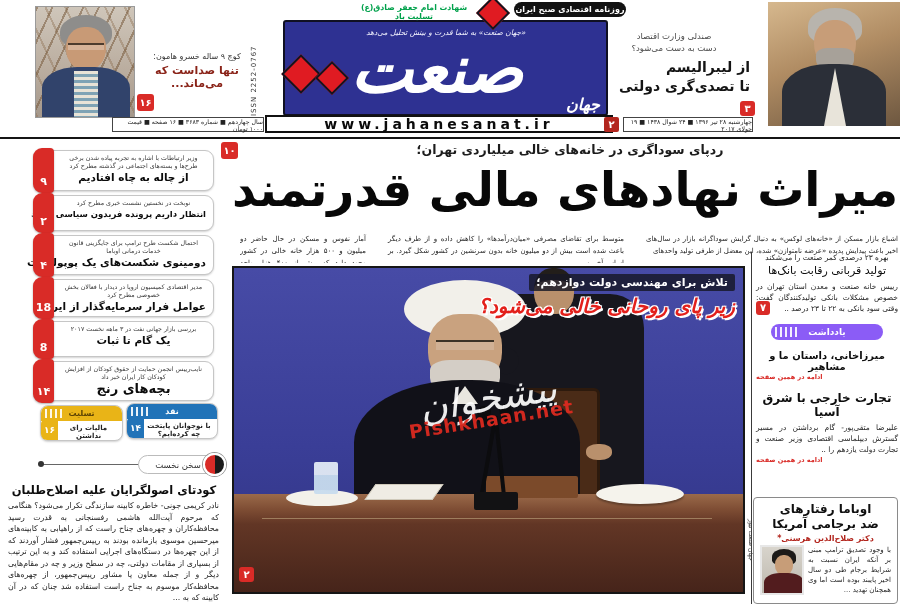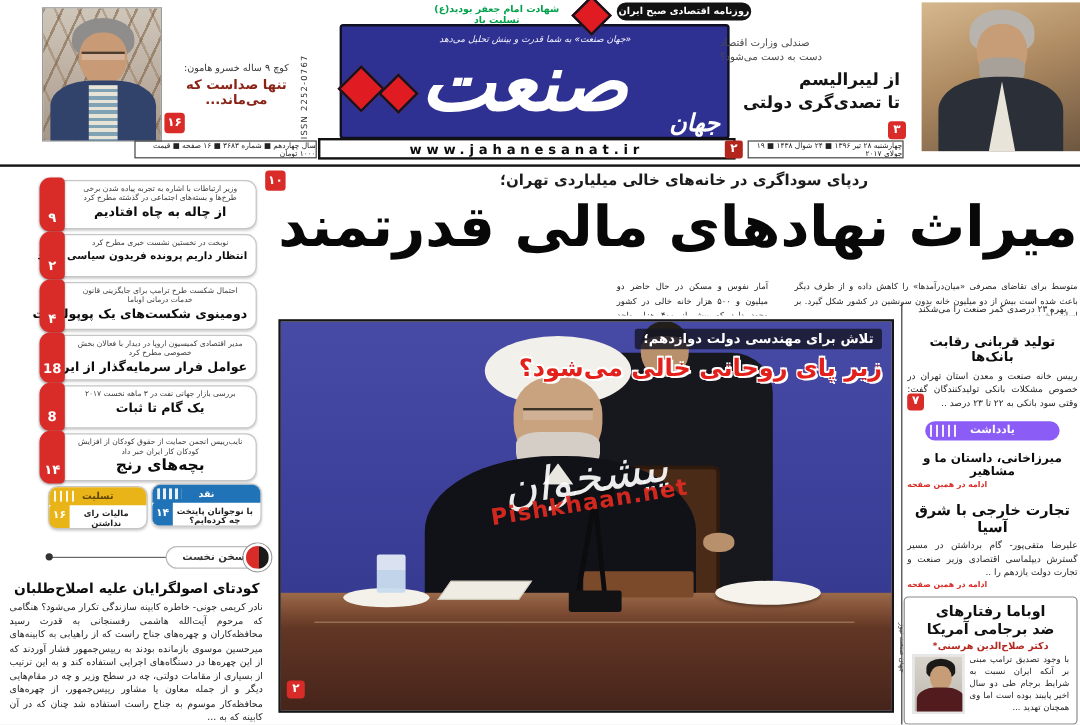--- a/index.html
+++ b/index.html
@@ -37,33 +37,33 @@
   .issue-box { left:112px; top:117px; width:152px; height:15px; border:1px solid #444;
     font-size:6.2px; color:#222; display:flex; align-items:center; justify-content:center; }
   .issn { left:250px; top:42px; width:14px; height:78px; font-size:7px; color:#333;
     writing-mode:vertical-rl; transform:rotate(180deg); letter-spacing:1px; text-align:center; }
   .masthead { left:283px; top:20px; width:325px; height:96px; background:#2e3192;
     border:2px solid #101022; border-radius:3px; overflow:hidden; }
   .mh-slogan { position:absolute; right:60px; top:6px; width:200px; font-size:7.5px; color:#f4f4ff;
     text-align:center; font-style:italic; }
   .mh-word { position:absolute; right:34px; top:2px; width:270px; text-align:center;
     font-size:66px; font-weight:bold; color:#ffffff; line-height:92px; font-style:italic; }
-  .mh-prefix { position:absolute; right:6px; bottom:0px; font-size:20px; font-weight:bold;
+  .mh-prefix { position:absolute; right:6px; bottom:0px; font-size:16px; font-weight:bold;
     color:#ffffff; font-style:italic; }
   .diamond { position:absolute; background:#e01b22; border:2px solid #14141e; transform:rotate(45deg); }
   .d1 { left:481px; top:1px;  width:24px; height:24px; }
   .d2 { left:287px; top:60px; width:28px; height:28px; }
   .d3 { left:320px; top:66px; width:24px; height:24px; }
   .tagline-bar { left:514px; top:2px; width:112px; height:15px; background:#121212; color:#fff;
     border-radius:8px; font-size:8px; font-weight:bold; display:flex; align-items:center; justify-content:center; }
   .condolence { left:350px; top:3px; width:128px; font-size:7.8px; font-weight:bold; color:#00a14b; text-align:center; }
   .www-box { left:265px; top:115px; width:348px; height:18px; border:2px solid #111; background:#fff;
     display:flex; align-items:center; justify-content:center;
-    font-size:11px; font-weight:bold; letter-spacing:4px; color:#0b0b0b; }
-  .rp-kicker { left:600px; top:30px; width:148px; font-size:8.5px; color:#4a4a4a; text-align:left; line-height:12px; }
+    font-size:14px; font-weight:bold; letter-spacing:4px; color:#0b0b0b; }
+  .rp-kicker { left:600px; top:30px; width:148px; font-size:8.5px; color:#4a4a4a; text-align:center; line-height:12px; }
   .rp-title { left:598px; top:58px; width:152px; font-size:14px; font-weight:bold; color:#141414;
     text-align:right; line-height:19px; }
   .rp-badge { left:740px; top:101px; width:15px; height:15px; }
   .rp-photo { left:768px; top:2px; width:132px; height:124px;
     background:linear-gradient(160deg,#d6b88e 0%, #b08c63 45%, #6d5740 100%); overflow:hidden; }
   .rpp-hair { position:absolute; left:40px; top:6px; width:54px; height:36px; background:#b8b4ad; border-radius:50% 50% 35% 35%; }
   .rpp-face { position:absolute; left:46px; top:18px; width:42px; height:48px; background:#c79d78; border-radius:45% 45% 50% 50%; }
   .rpp-beard { position:absolute; left:48px; top:46px; width:38px; height:24px; background:#a7a199; border-radius:30% 30% 50% 50%; }
   .rpp-suit { position:absolute; left:14px; top:62px; width:104px; height:62px; background:#2b2f38; border-radius:45% 45% 0 0; }
   .rpp-shirt { position:absolute; left:56px; top:66px; width:22px; height:58px; background:#e8e4da;
@@ -114,32 +114,32 @@
   .ph-micbase { position:absolute; left:240px; top:224px; width:44px; height:18px; background:#121214; border-radius:2px; }
   .ph-mic1 { position:absolute; left:252px; top:150px; width:4px; height:82px; background:#0c0c0e; transform:rotate(10deg); }
   .ph-mic2 { position:absolute; left:264px; top:148px; width:4px; height:84px; background:#0c0c0e; transform:rotate(-6deg); }
   .ph-michead1 { position:absolute; left:244px; top:138px; width:12px; height:18px; background:#0c0c0e; border-radius:5px; transform:rotate(14deg); }
   .ph-michead2 { position:absolute; left:266px; top:136px; width:12px; height:18px; background:#0c0c0e; border-radius:5px; transform:rotate(-10deg); }
   .ph-plate { position:absolute; left:362px; top:216px; width:88px; height:20px; background:#f5f3ec; border-radius:50%;
     box-shadow:0 2px 2px rgba(0,0,0,.3); }
   .ph-kicker { position:absolute; right:8px; top:6px; background:rgba(22,23,38,.82); color:#fff;
     font-size:11px; font-weight:bold; padding:2px 7px; border-radius:2px; }
   .ph-title { position:absolute; right:8px; top:26px; font-size:20px; font-weight:800; color:#e3201b;
-    text-shadow:1px 1px 0 #fff,-1px -1px 0 #fff,1px -1px 0 #fff,-1px 1px 0 #fff,2px 2px 0 #fff; }
+    text-shadow:1px 1px 0 #fff,-1px -1px 0 #fff,1px -1px 0 #fff,-1px 1px 0 #fff,2px 2px 0 #fff;font-style:italic; }
   .ph-wm { position:absolute; left:50%; top:34%; transform:translateX(-50%) rotate(-9deg); text-align:center; }
   .ph-wm-fa { font-size:38px; font-style:italic; color:rgba(255,255,255,.92); line-height:40px; }
   .ph-wm-en { font-size:19px; font-weight:bold; color:rgba(219,42,32,.95); letter-spacing:1px; margin-top:-10px; }
   .ph-badge { left:5px; bottom:10px; width:15px; height:15px; }
   .photo-credit { left:745px; top:500px; width:10px; height:80px; font-size:6px; color:#444;
     writing-mode:vertical-rl; text-align:center; }
   
   .sb-divider { left:751px; top:252px; width:1px; height:352px; background:#3a3a3a; }
   .sidebar { left:756px; top:253px; width:142px; direction:rtl; text-align:center; }
   .sb-kicker { font-size:7.5px; color:#222; }
-  .sb-title { font-size:11px; font-weight:bold; color:#0d0d0d; letter-spacing:-0.3px; margin-top:16px; }
+  .sb-title { font-size:11px; font-weight:normal; color:#0d0d0d; letter-spacing:-0.3px; margin-top:2px; }
   .sb-bodywrap { position:relative; margin-top:4px; }
   .sb-body { font-size:7.5px; line-height:11px; color:#1d1d1d; text-align:justify; }
   .sb-badge { left:0; bottom:-1px; width:14px; height:14px; position:absolute; }
   .sb-pill { margin:10px auto 0; width:112px; height:16px; background:#8b5cf6; border-radius:8px;
     color:#fff; font-size:9px; font-weight:bold; display:flex; align-items:center; justify-content:center;
     position:relative; overflow:hidden; }
   .sb-pill::after { content:""; position:absolute; left:4px; top:3px; width:22px; height:10px;
     background:repeating-linear-gradient(90deg,rgba(255,255,255,.9) 0 2px, transparent 2px 5px); }
   .sb-n-title { font-size:10px; font-weight:bold; color:#0d0d0d; margin-top:10px; letter-spacing:-0.2px; }
   .sb-n-title.big { font-size:12px; }
@@ -182,21 +182,21 @@
   .pill.yellow .pill-bar { background:#e9b417; color:#5d4404; }
   .pill-body { font-size:7px; font-weight:bold; color:#222; text-align:center; padding:3px 4px 0 18px; line-height:8px; }
   .pill-badge { position:absolute; left:0; bottom:0; width:17px; height:20px; color:#fff; font-weight:bold;
     font-size:9px; display:flex; align-items:center; justify-content:center; border-radius:4px 0 0 6px; }
   .pill.blue .pill-badge { background:#2173b8; }
   .pill.yellow .pill-badge { background:#e9b417; }
   .fw-line { left:42px; top:464px; width:100px; height:1px; background:#666; }
   .fw-dot { left:38px; top:461px; width:6px; height:6px; background:#333; border-radius:50%; }
   .fw-pill { left:138px; top:455px; width:80px; height:19px; background:#fff; border:1px solid #bbb;
     border-radius:10px; display:flex; align-items:center; justify-content:center;
-    font-size:8.5px; font-weight:bold; color:#333; direction:rtl;text-align:right; }
+    font-size:8.5px; font-weight:normal; color:#333; direction:rtl;text-align:right; }
   .fw-circle { position:absolute; right:-9px; top:-3px; width:23px; height:23px; border-radius:50%;
     background:linear-gradient(90deg,#d92b27 0 55%, #1a1a1a 55%); border:2px solid #fff;
     box-shadow:0 0 0 1px #999; }
   .ed-title { left:6px; top:483px; width:216px; font-size:11.5px; font-weight:bold; color:#0d0d0d;
     text-align:center; direction:rtl; }
   .ed-body { left:8px; top:500px; width:211px; height:104px; font-size:7.8px; line-height:11.5px;
     color:#1c1c1c; text-align:justify; direction:rtl; overflow:hidden; }
 </style>
 </head>
 <body>
@@ -220,21 +220,21 @@
 
   <div class="abs masthead">
     <div class="mh-slogan rtl">«جهان صنعت» به شما قدرت و بینش تحلیل می‌دهد</div>
     <div class="mh-word rtl">صنعت</div>
     <div class="mh-prefix rtl">جهان</div>
   </div>
   <div class="diamond d1"></div>
   <div class="diamond d2"></div>
   <div class="diamond d3"></div>
   <div class="abs tagline-bar rtl">روزنامه اقتصادی صبح ایران</div>
-  <div class="abs condolence rtl">شهادت امام جعفر بودید(ع) تسلیت باد</div>
+  <div class="abs condolence rtl">شهادت امام جعفر صادق(ع) تسلیت باد</div>
   <div class="abs www-box">www.jahanesanat.ir</div>
 
   <div class="abs rtl rp-kicker">
     <div>صندلی وزارت اقتصاد</div>
     <div>دست به دست می‌شود؟</div>
   </div>
   <div class="abs rtl rp-title">
     <div>از لیبرالیسم</div>
     <div>تا تصدی‌گری دولتی</div>
   </div>
@@ -246,20 +246,21 @@
     <div class="rpp-suit"></div>
     <div class="rpp-shirt"></div>
   </div>
   <div class="abs rtl date-box">چهارشنبه ۲۸ تیر ۱۳۹۶ ■ ۲۴ شوال ۱۴۳۸ ■ ۱۹ جولای ۲۰۱۷</div>
   <div class="badge date-badge">۲</div>
 
   <div class="badge lead-badge">۱۰</div>
   <div class="abs rtl lead-kicker">ردپای سوداگری در خانه‌های خالی میلیاردی تهران؛</div>
   <div class="abs rtl lead-headline">میراث نهادهای مالی قدرتمند</div>
   <div class="abs rtl lead-cols">
+    <div class="c1">اشباع بازار مسکن از «خانه‌های لوکس» به دنبال گرایش سوداگرانه بازار در سال‌های اخیر باعث پیدایش پدیده «عرضه نامتوازن» شده، این معضل از طرفی تولید واحدهای</div>
     <div class="c2">متوسط برای تقاضای مصرفی «میان‌درآمدها» را کاهش داده و از طرف دیگر باعث شده است بیش از دو میلیون خانه بدون سرنشین در کشور شکل گیرد. بر اساس آخرین</div>
     <div class="c3">آمار نفوس و مسکن در حال حاضر دو میلیون و ۵۰۰ هزار خانه خالی در کشور وجود دارد که بیش از ۴۰۰ هزار واحد مسکونی آن در تهران واقع شده.</div>
   </div>
 
   <div class="abs main-photo">
     <div class="ph-aide-torso"></div>
     <div class="ph-aide-head"></div>
     <div class="ph-aide-arm"></div>
     <div class="ph-chair"></div>
     <div class="ph-aide-hand"></div>

